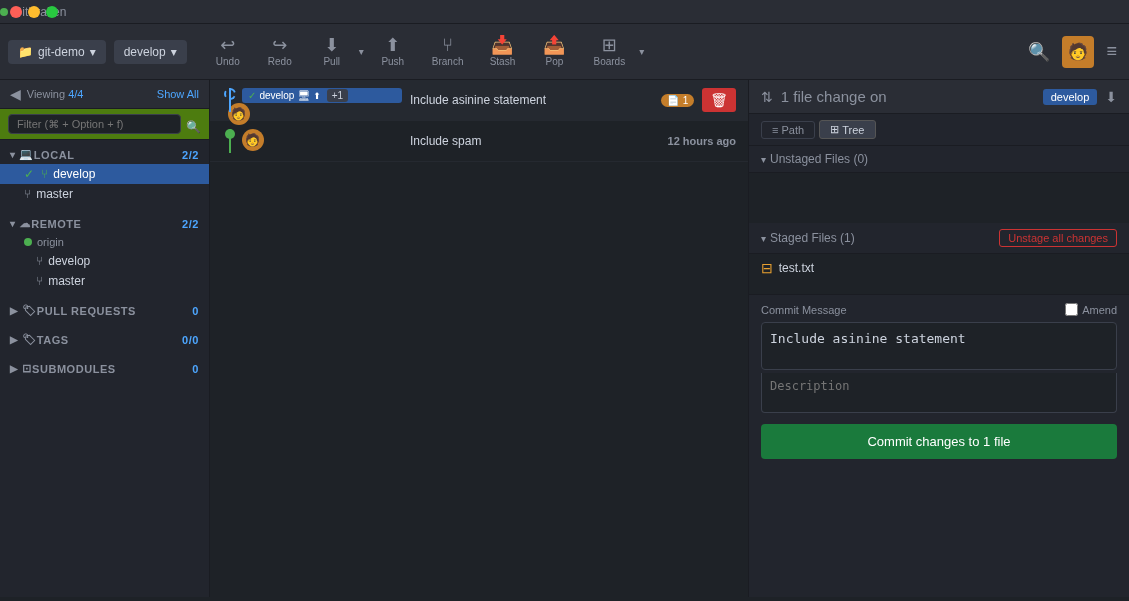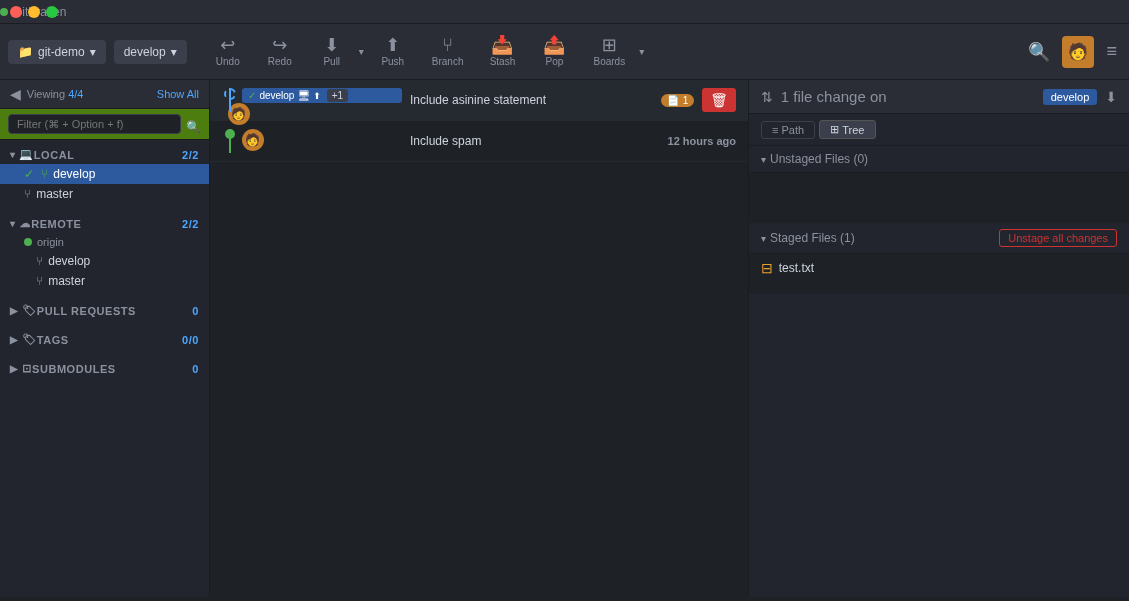--- a/index.html
+++ b/index.html
@@ -732,15 +732,27 @@
       <span>Staged Files (1)</span>
       <button class="unstage-all-btn">Unstage all changes</button>
     </div>
     <div class="staged-files-area">
       <div class="file-item">
         <span class="file-icon">⊟</span>
         <span class="file-name">test.txt</span>
       </div>
     </div>
 
+    <div class="commit-section">
+      <div class="commit-section-label">
+        <span>Commit Message</span>
+        <div class="amend-checkbox">
+          <input type="checkbox" style="">
+          <span>Amend</span>
+        </div>
+      </div>
+      <textarea class="commit-msg-input" rows="2" style="">Include asinine statement</textarea>
+      <textarea class="commit-desc-input" rows="2" placeholder="Description" style=""></textarea>
+      <button class="commit-btn">Commit changes to 1 file</button>
+    </div>
   </div>
 
 </div>
 
 </body></html>

